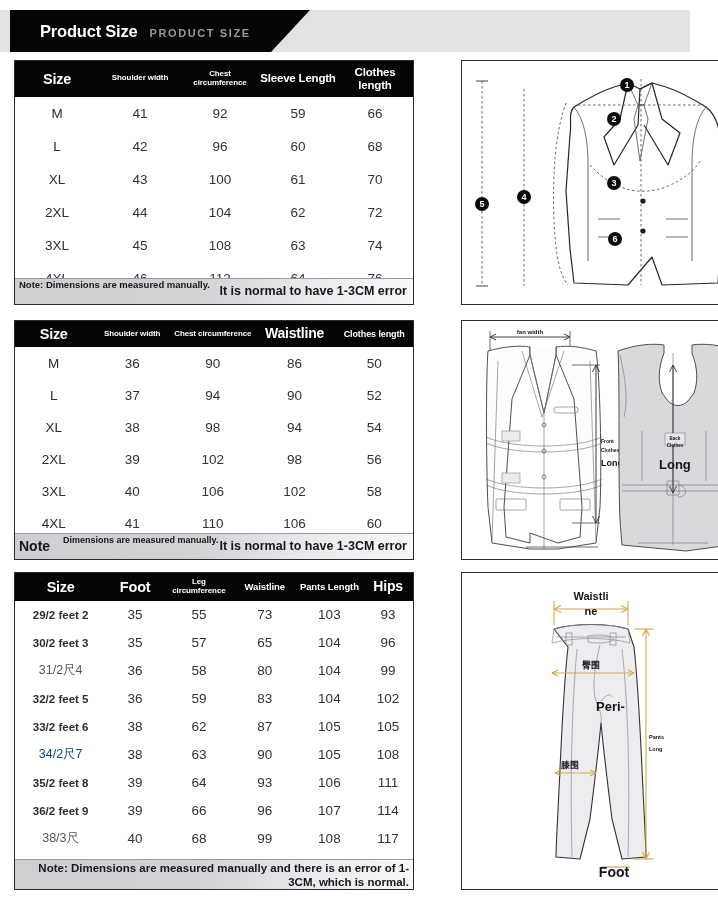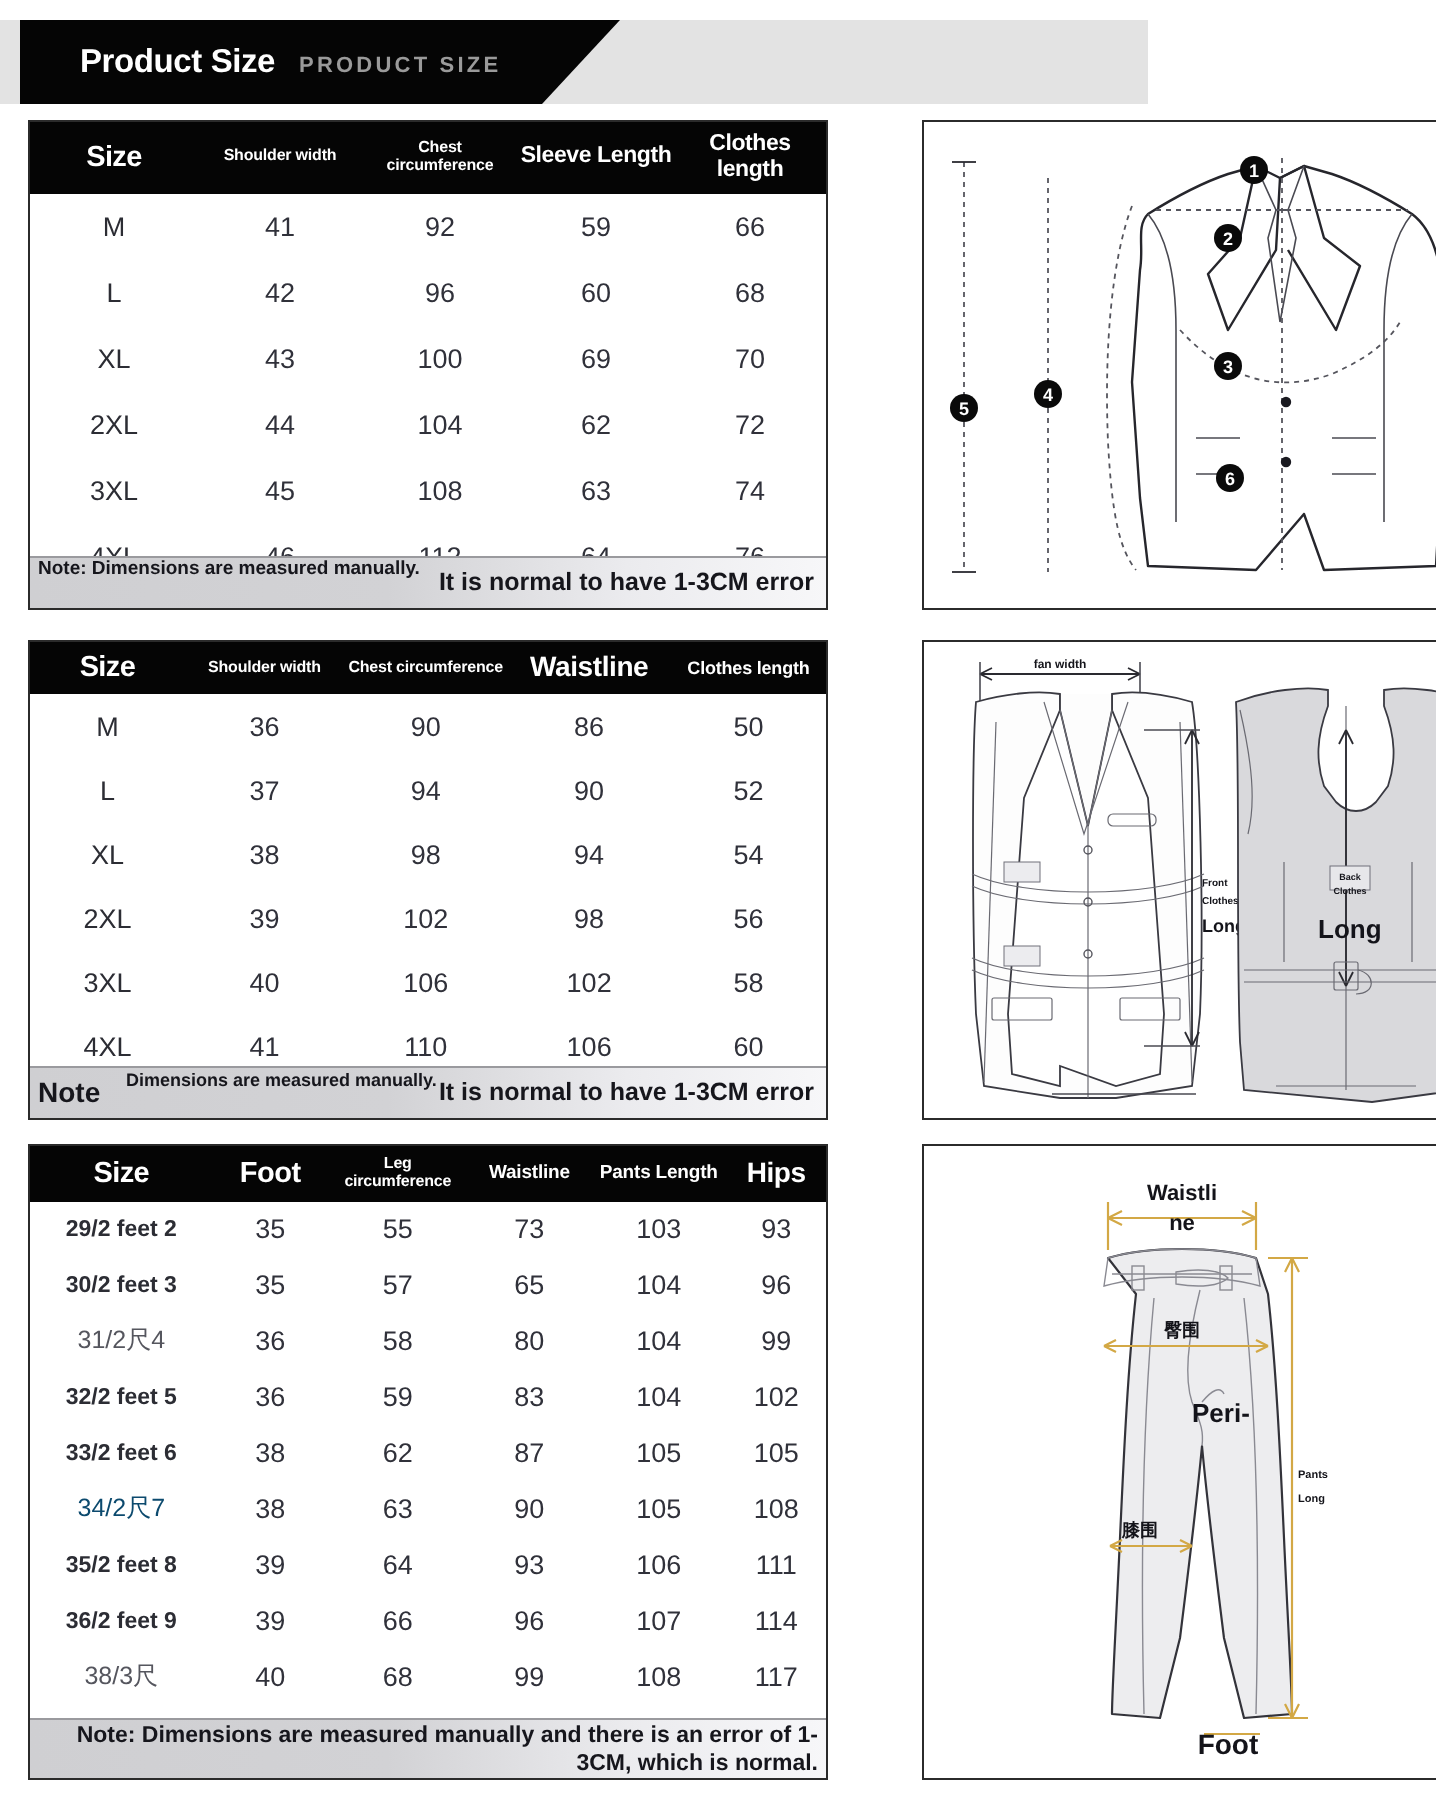--- a/index.html
+++ b/index.html
@@ -6,21 +6,21 @@
   html, body {
     width: 718px; height: 905px;
     background: #fff;
     font-family: "Liberation Sans", sans-serif;
     overflow: hidden;
   }
   .page { position: relative; width: 718px; height: 905px; background: #fff; }
 
   
   .banner {
-    position: absolute; left: 0; top: 10px; width: 574px; height: 42px;
+    position: absolute; left: 0; top: 10px; width: 690px; height: 42px;
     background: #e3e3e3;
   }
   .banner-black {
     position: absolute; left: 10px; top: 0; width: 300px; height: 42px;
     background: #050505;
     clip-path: polygon(0 0, 100% 0, 87% 100%, 0 100%);
     display: flex; align-items: center; padding-left: 30px; gap: 12px;
   }
   .banner-title {
     color: #fff; font-size: 16.5px; font-weight: bold; letter-spacing: -0.2px;
@@ -149,21 +149,21 @@
               <td class="sz">L</td>
               <td>42</td>
               <td>96</td>
               <td>60</td>
               <td>68</td>
             </tr>
             <tr style="height:33px;">
               <td class="sz">XL</td>
               <td>43</td>
               <td>100</td>
-              <td>69</td>
+              <td>61</td>
               <td>70</td>
             </tr>
             <tr style="height:33px;">
               <td class="sz">2XL</td>
               <td>44</td>
               <td>104</td>
               <td>62</td>
               <td>72</td>
             </tr>
             <tr style="height:33px;">

